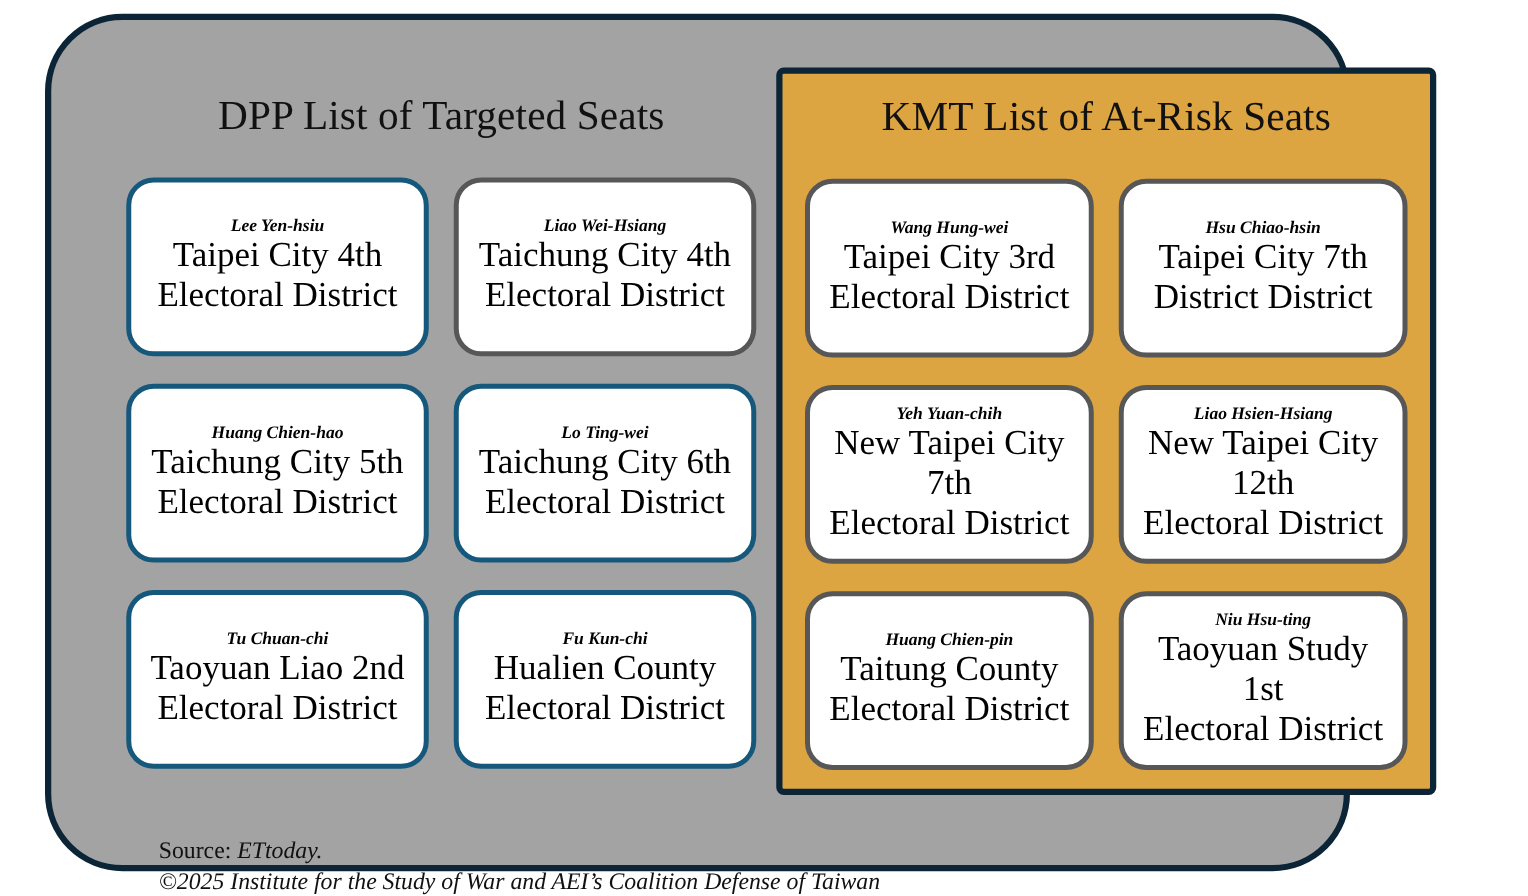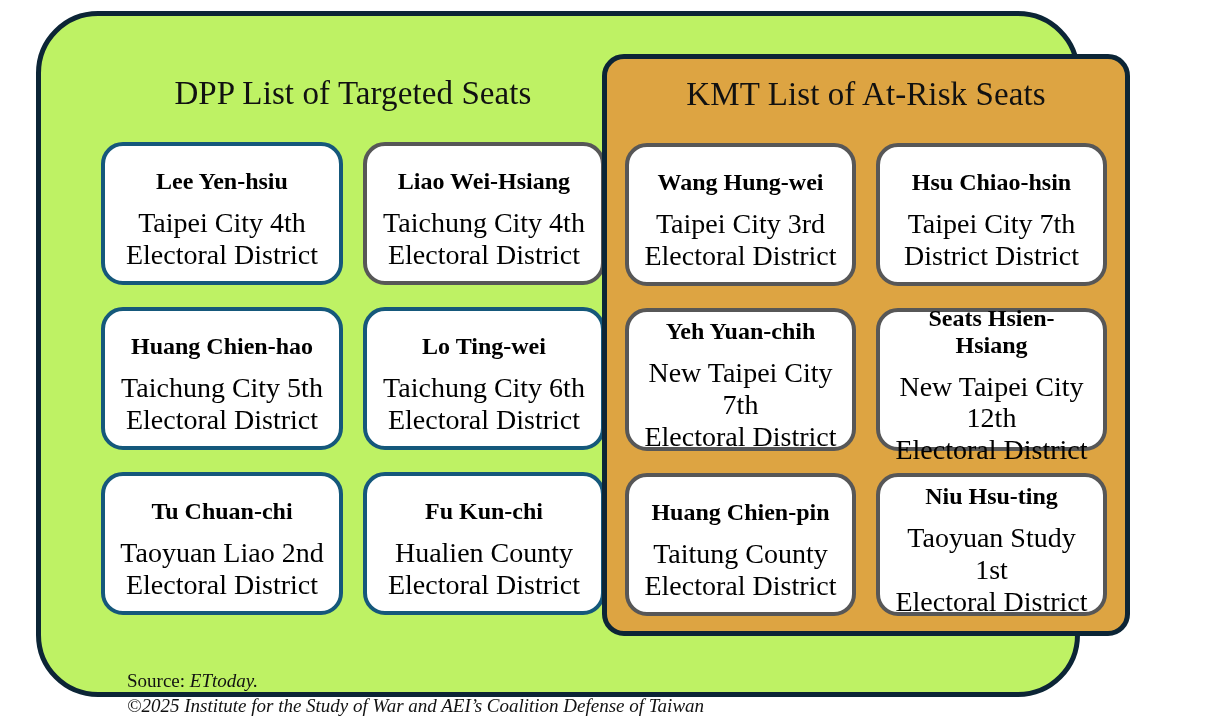--- a/index.html
+++ b/index.html
@@ -22,21 +22,21 @@
   }
 
   
   .outer-panel {
     position: absolute;
     left: 36px;
     top: 11px;
     width: 1044px;
     height: 686px;
     box-sizing: border-box;
-    background: #bef264;
+    background: #a3a3a3;
     border: 5px solid #0C2536;
     border-radius: 62px;
     padding-left: 32px;
   }
 
   
   .columns {
     position: absolute;
     left: 0;
     top: 0;
@@ -49,28 +49,28 @@
     position: absolute;
     left: 52px;
     top: 38px;
     width: 520px;
     height: 580px;
   }
 
   
   .col-kmt {
     position: absolute;
-    left: 561px;
+    left: 580px;
     top: 38px;
     width: 528px;
     height: 582px;
     box-sizing: border-box;
     background: #DDA442;
     border: 5px solid #0C2536;
-    border-radius: 22px;
+    border-radius: 6px;
   }
 
   .col-title {
     text-align: center;
     font-size: 33px;
     line-height: 1.05;
     color: #111111;
     font-weight: 400;
     letter-spacing: 0.1px;
     padding-top: 22px;
@@ -103,24 +103,25 @@
     align-items: center;
     justify-content: center;
     text-align: center;
     padding: 6px 8px;
   }
   .seat-card.border-teal  { border: 4px solid #15587B; }
   .seat-card.border-gray  { border: 4px solid #575757; }
 
   .seat-name {
     font-weight: bold;
-    font-size: 24px;
+    font-size: 14px;
     line-height: 1.12;
     color: #000000;
-    margin: 12px;
+    margin: 0;
+    font-style: italic;
   }
   .seat-district {
     font-size: 28px;
     line-height: 1.14;
     color: #000000;
     margin: 0;
     white-space: pre-line;
   }
 
   
@@ -208,21 +209,21 @@
 District District</div>
           </div>
 
           <div class="seat-card border-gray">
             <div class="seat-name">Yeh Yuan-chih</div>
             <div class="seat-district">New Taipei City 7th
 Electoral District</div>
           </div>
 
           <div class="seat-card border-gray">
-            <div class="seat-name">Seats Hsien-Hsiang</div>
+            <div class="seat-name">Liao Hsien-Hsiang</div>
             <div class="seat-district">New Taipei City 12th
 Electoral District</div>
           </div>
 
           <div class="seat-card border-gray">
             <div class="seat-name">Huang Chien-pin</div>
             <div class="seat-district">Taitung County
 Electoral District</div>
           </div>
 

